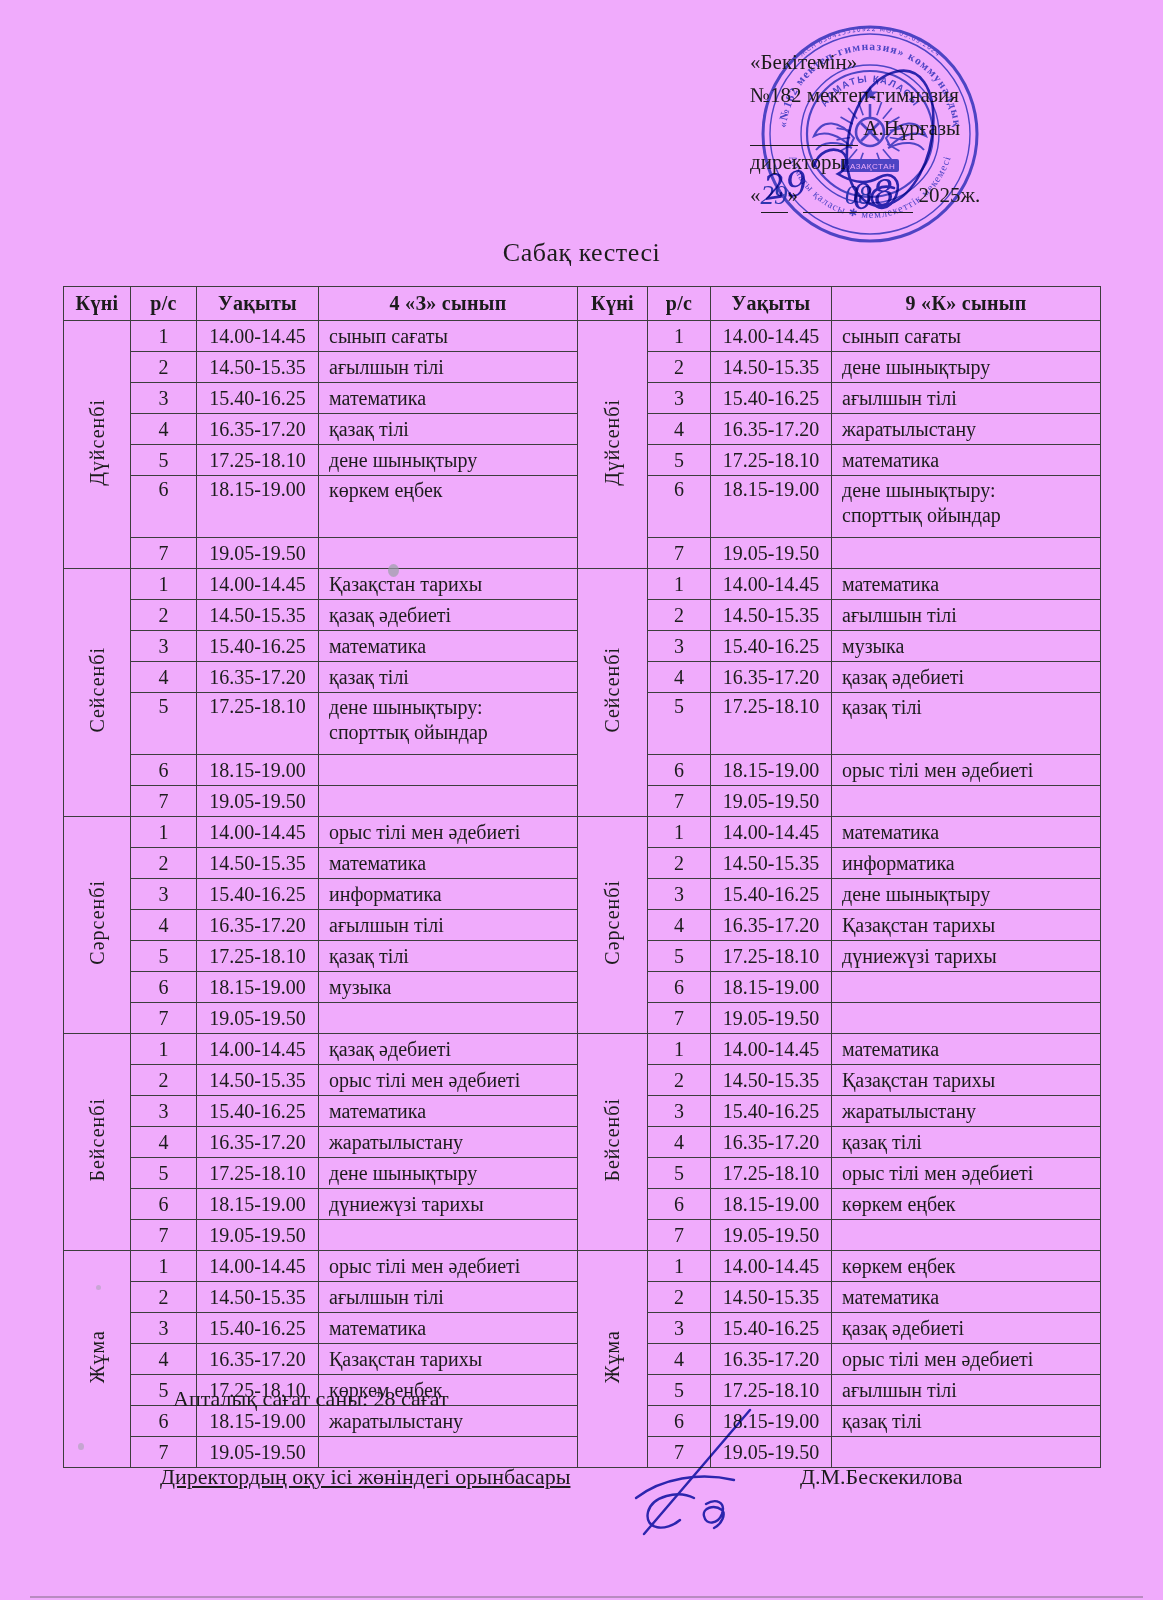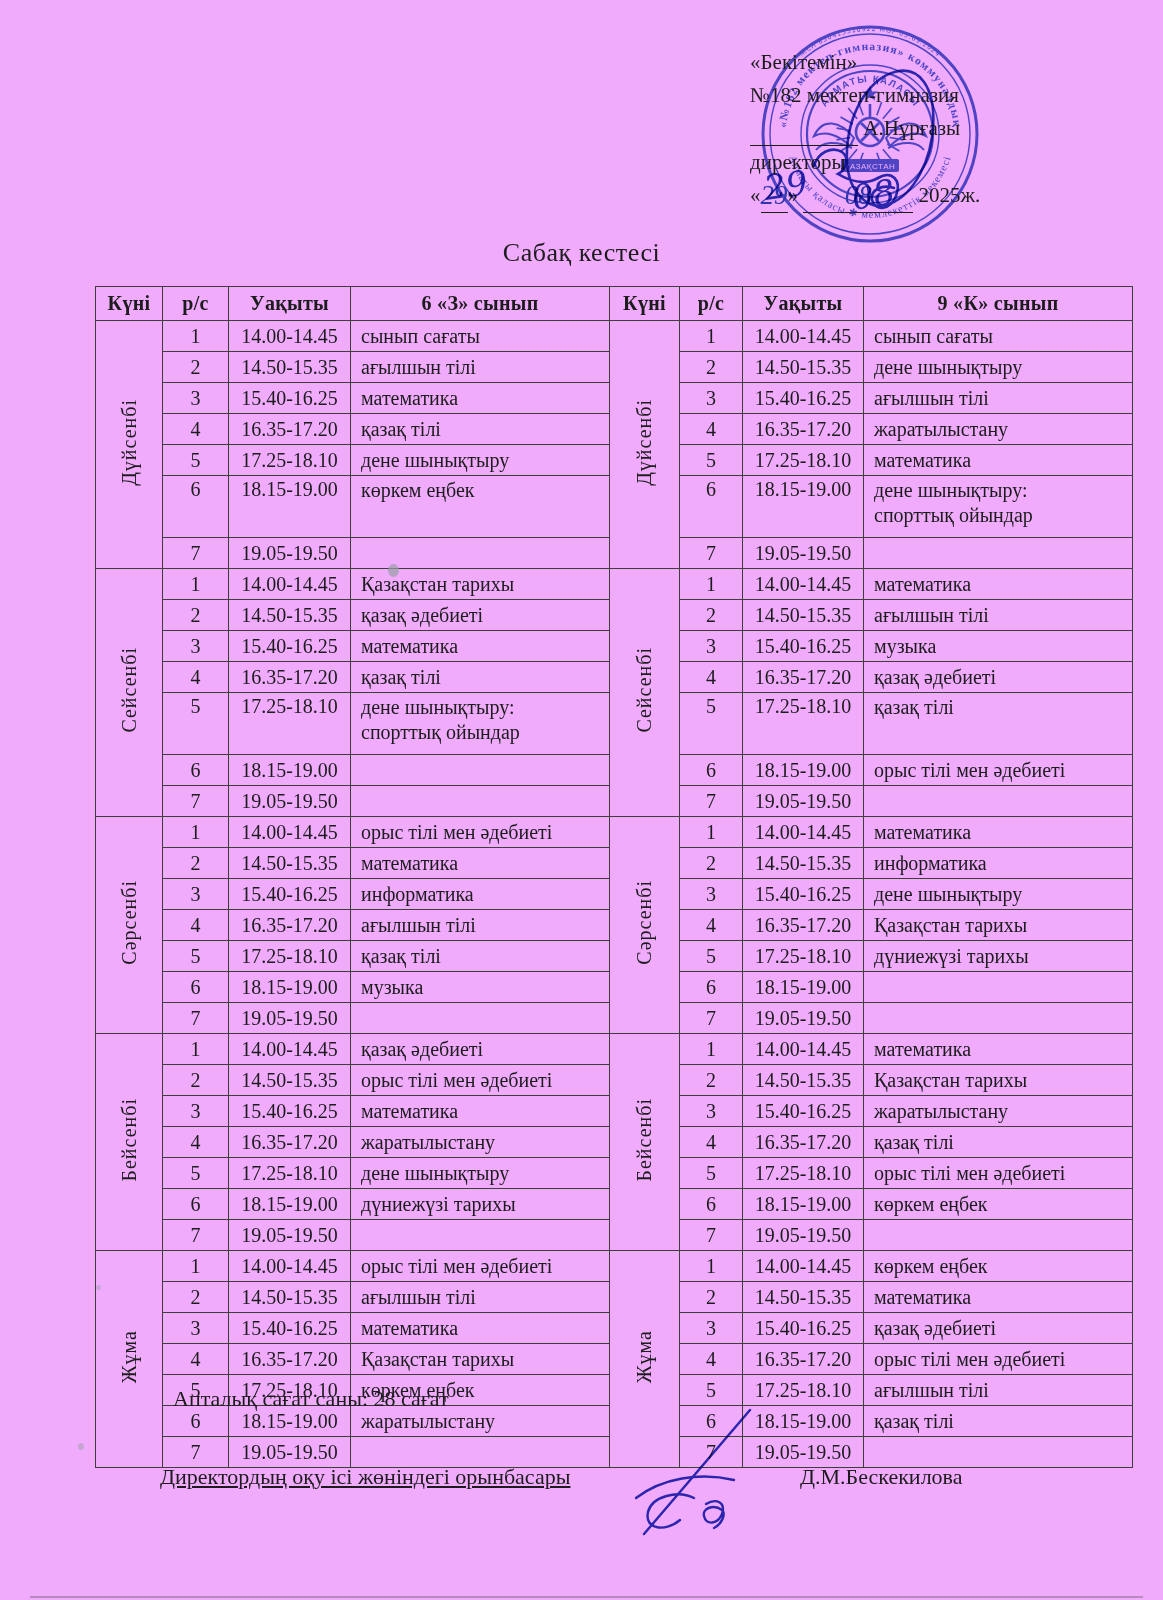--- a/index.html
+++ b/index.html
@@ -17,21 +17,21 @@
   
   svg.stamp{position:absolute;left:758px;top:22px;z-index:2;opacity:.88;mix-blend-mode:multiply;}
   svg.sig{position:absolute;z-index:4;mix-blend-mode:multiply;}
 
   
   .title{position:absolute;left:63px;top:238px;width:1037px;text-align:center;
          font-size:26px;letter-spacing:.5px;}
 
   
   table.tt{position:absolute;left:63px;top:286px;width:1037px;border-collapse:collapse;
-           table-layout:fixed;margin-left:32px;}
+           table-layout:fixed;}
   .tt th,.tt td{border:1.7px solid #3d3d3d;overflow:hidden;}
   .tt th{height:31px;font-size:20px;font-weight:bold;letter-spacing:.3px;}
   .tt td{font-size:20px;height:28px;vertical-align:middle;}
   .tt td.num,.tt td.time{text-align:center;}
   .tt td.subj{text-align:left;padding:0 4px 0 10px;white-space:pre-line;line-height:25px;}
   .tt tr.tall td{height:58px;vertical-align:top;padding-top:2px;}
   .tt td.day{text-align:center;vertical-align:middle;}
   .vert{display:inline-block;writing-mode:vertical-rl;transform:rotate(180deg);
         font-size:20px;letter-spacing:1px;}
 
@@ -150,21 +150,21 @@
       <col style="width:70px">
         <col style="width:63px">
         <col style="width:121px">
         <col style="width:269px">
     </colgroup>
     <thead>
       <tr>
         <th>Күні</th>
         <th>р/с</th>
         <th>Уақыты</th>
-        <th>6 «З» сынып</th>
+        <th>4 «З» сынып</th>
         <th>Күні</th>
         <th>р/с</th>
         <th>Уақыты</th>
         <th>9 «К» сынып</th>
       </tr>
     </thead>
     <tbody>
         <tr>
           <td class="day" rowspan="7"><span class="vert">Дүйсенбі</span></td>
           <td class="num">1</td>

